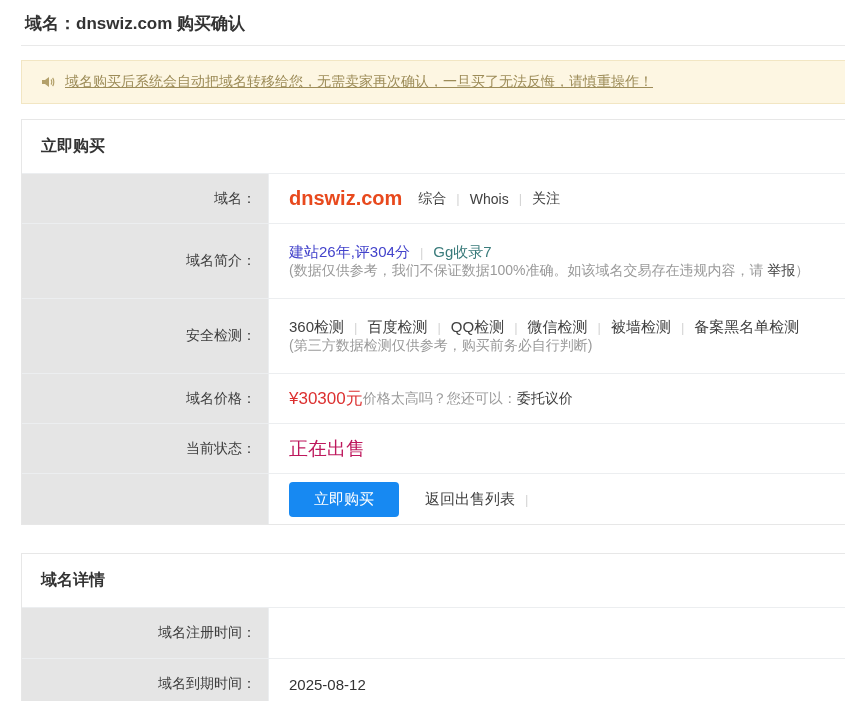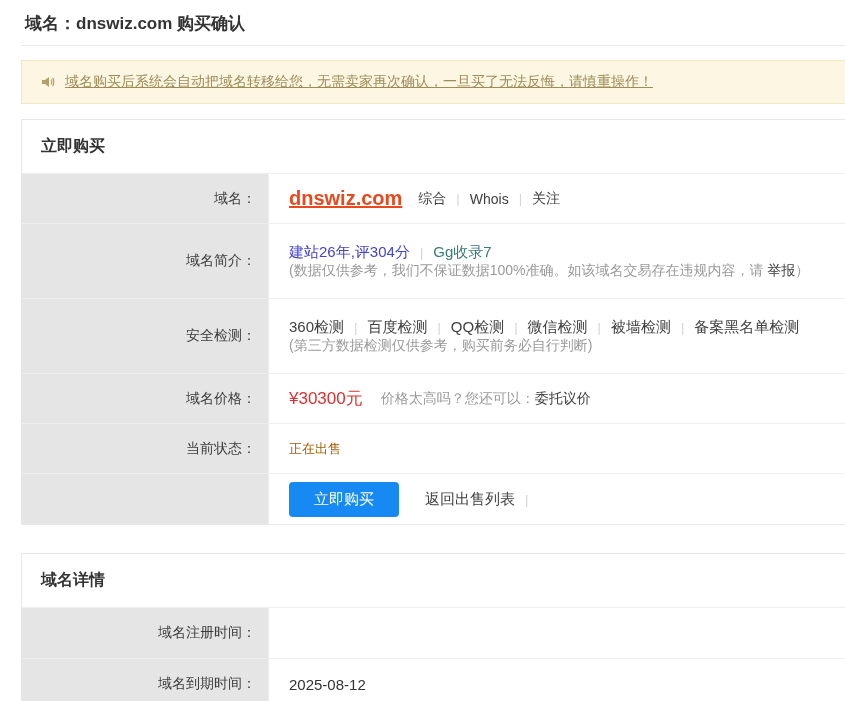--- a/index.html
+++ b/index.html
@@ -80,21 +80,20 @@
   }
   .h50 { min-height: 50px; }
   .h75 { min-height: 75px; }
   .h51 { min-height: 51px; }
   .inline { display: flex; align-items: center; }
   .domain-name {
     font-size: 20px;
     font-weight: bold;
     color: #e8491d;
     margin-right: 16px;
-    text-decoration: underline;
   }
   a.lnk {
     color: #404040;
     text-decoration: none;
     cursor: pointer;
   }
   .lnk-15 { font-size: 15px; }
   .sep {
     color: #d4d4d4;
     margin: 0 10px;
@@ -115,25 +114,24 @@
     font-size: 14px;
     margin-top: 0;
   }
   .price {
     color: #dc3030;
     font-size: 17px;
   }
   .price-hint {
     color: #9a9a9a;
     font-size: 14px;
-    margin-left: 18px;
   }
   .status-text {
-    font-size: 13px;
-    color: #a16207;
+    font-size: 19px;
+    color: #be185d;
   }
   .buy-btn {
     display: inline-block;
     background: #1789f2;
     color: #fff;
     font-size: 15px;
     border: none;
     border-radius: 4px;
     padding: 8px 25px;
     cursor: pointer;

